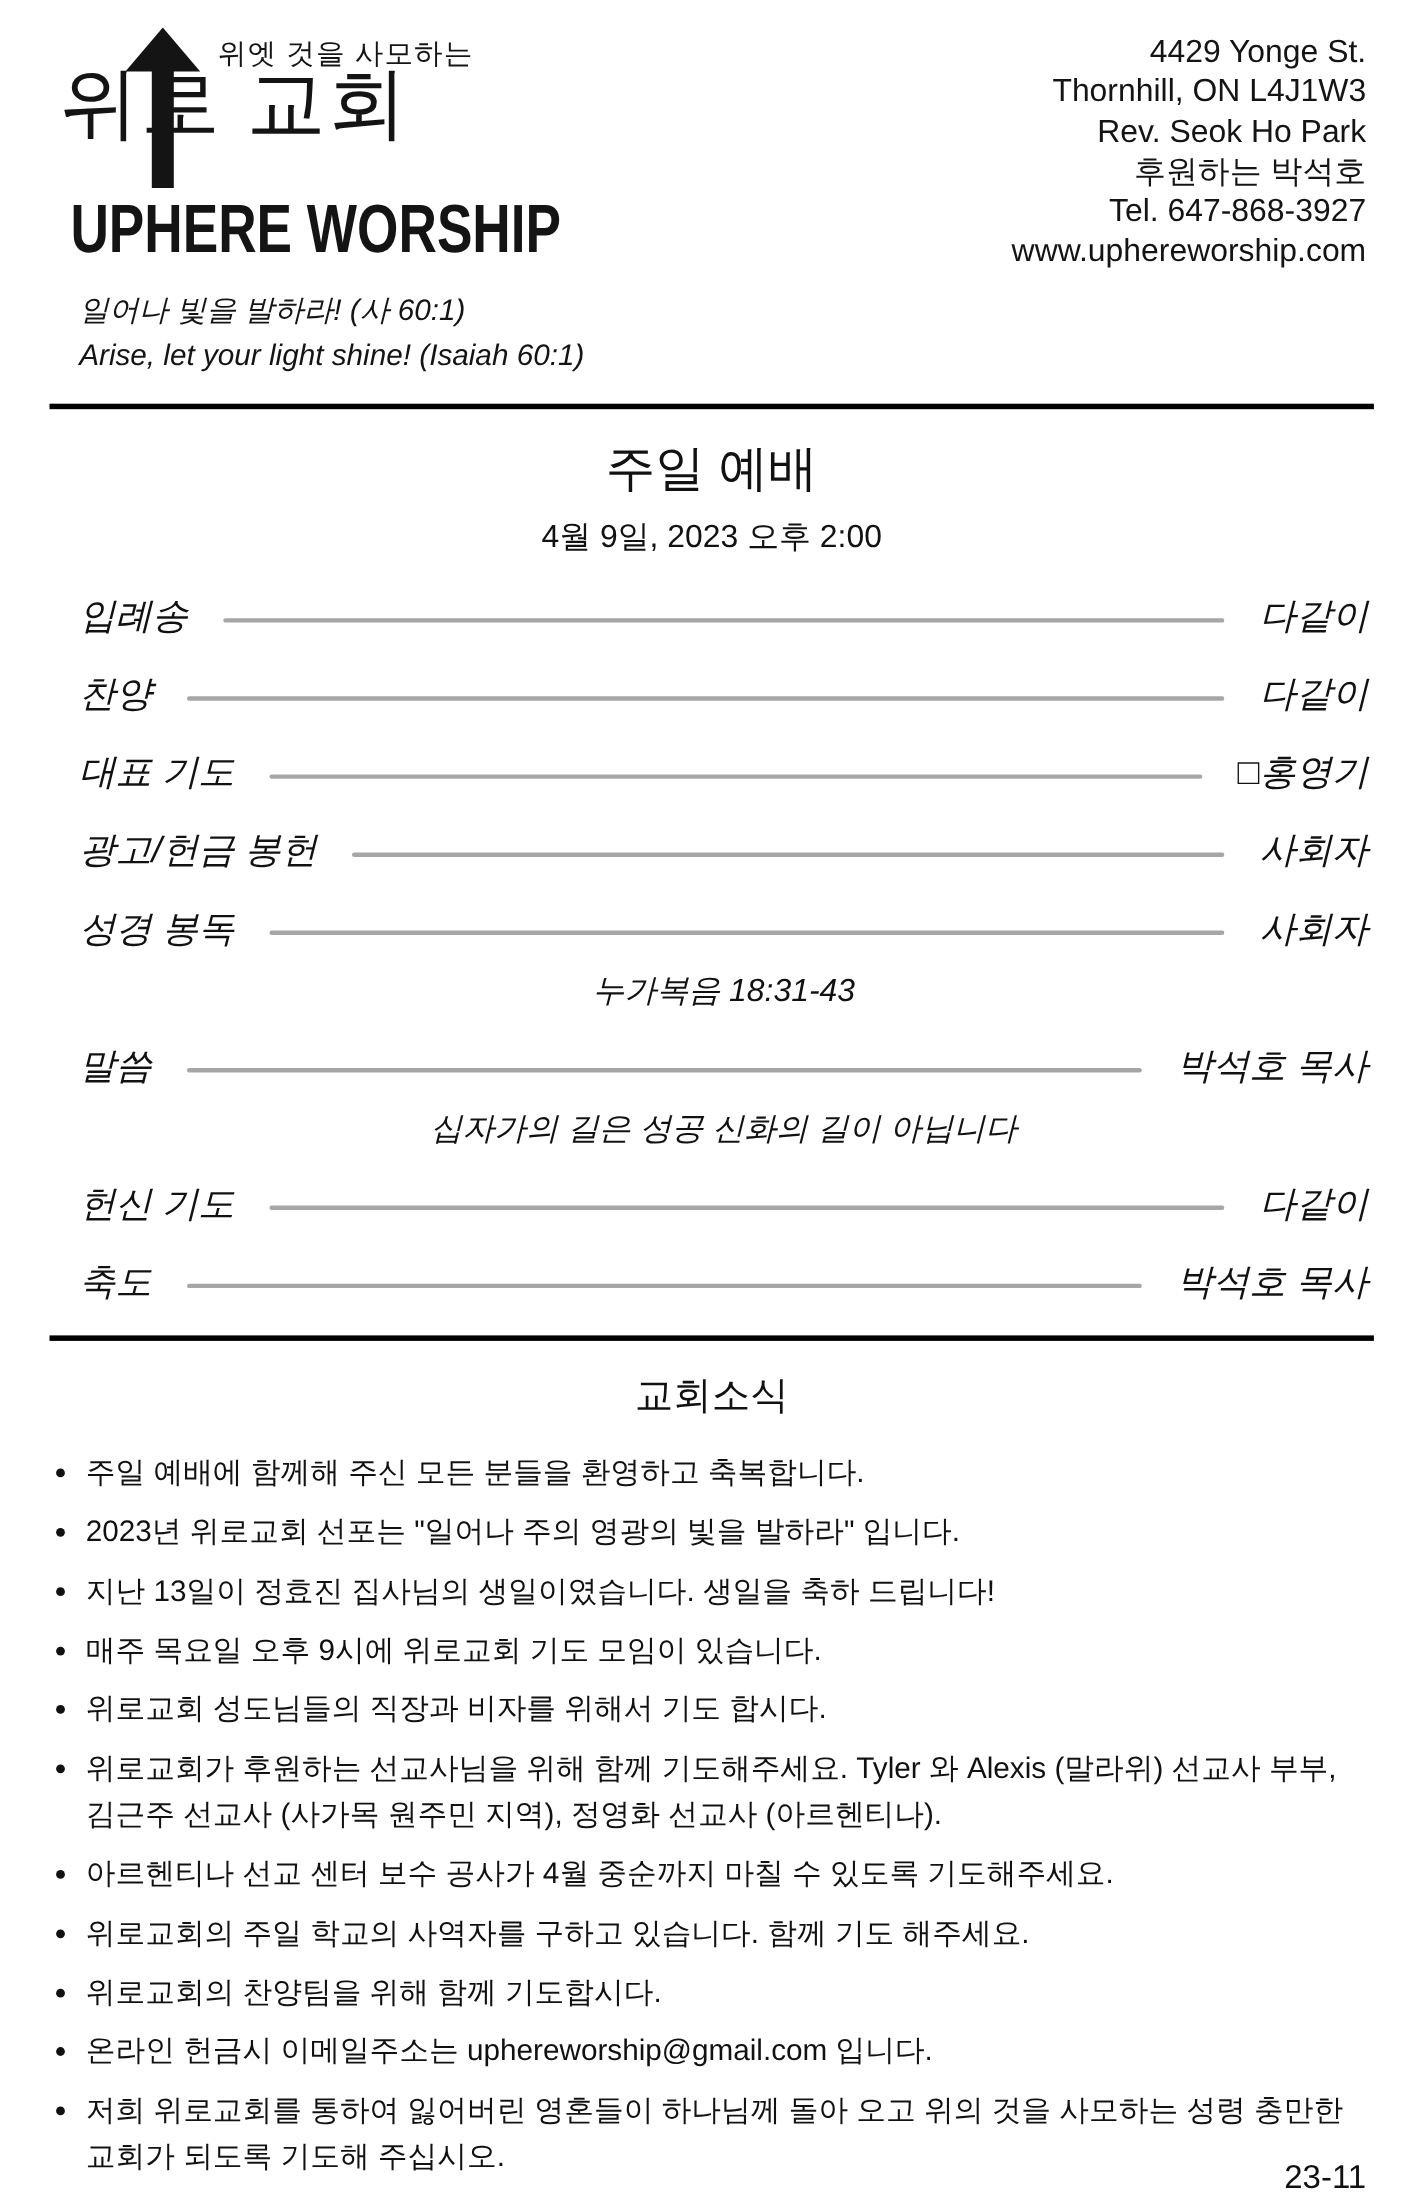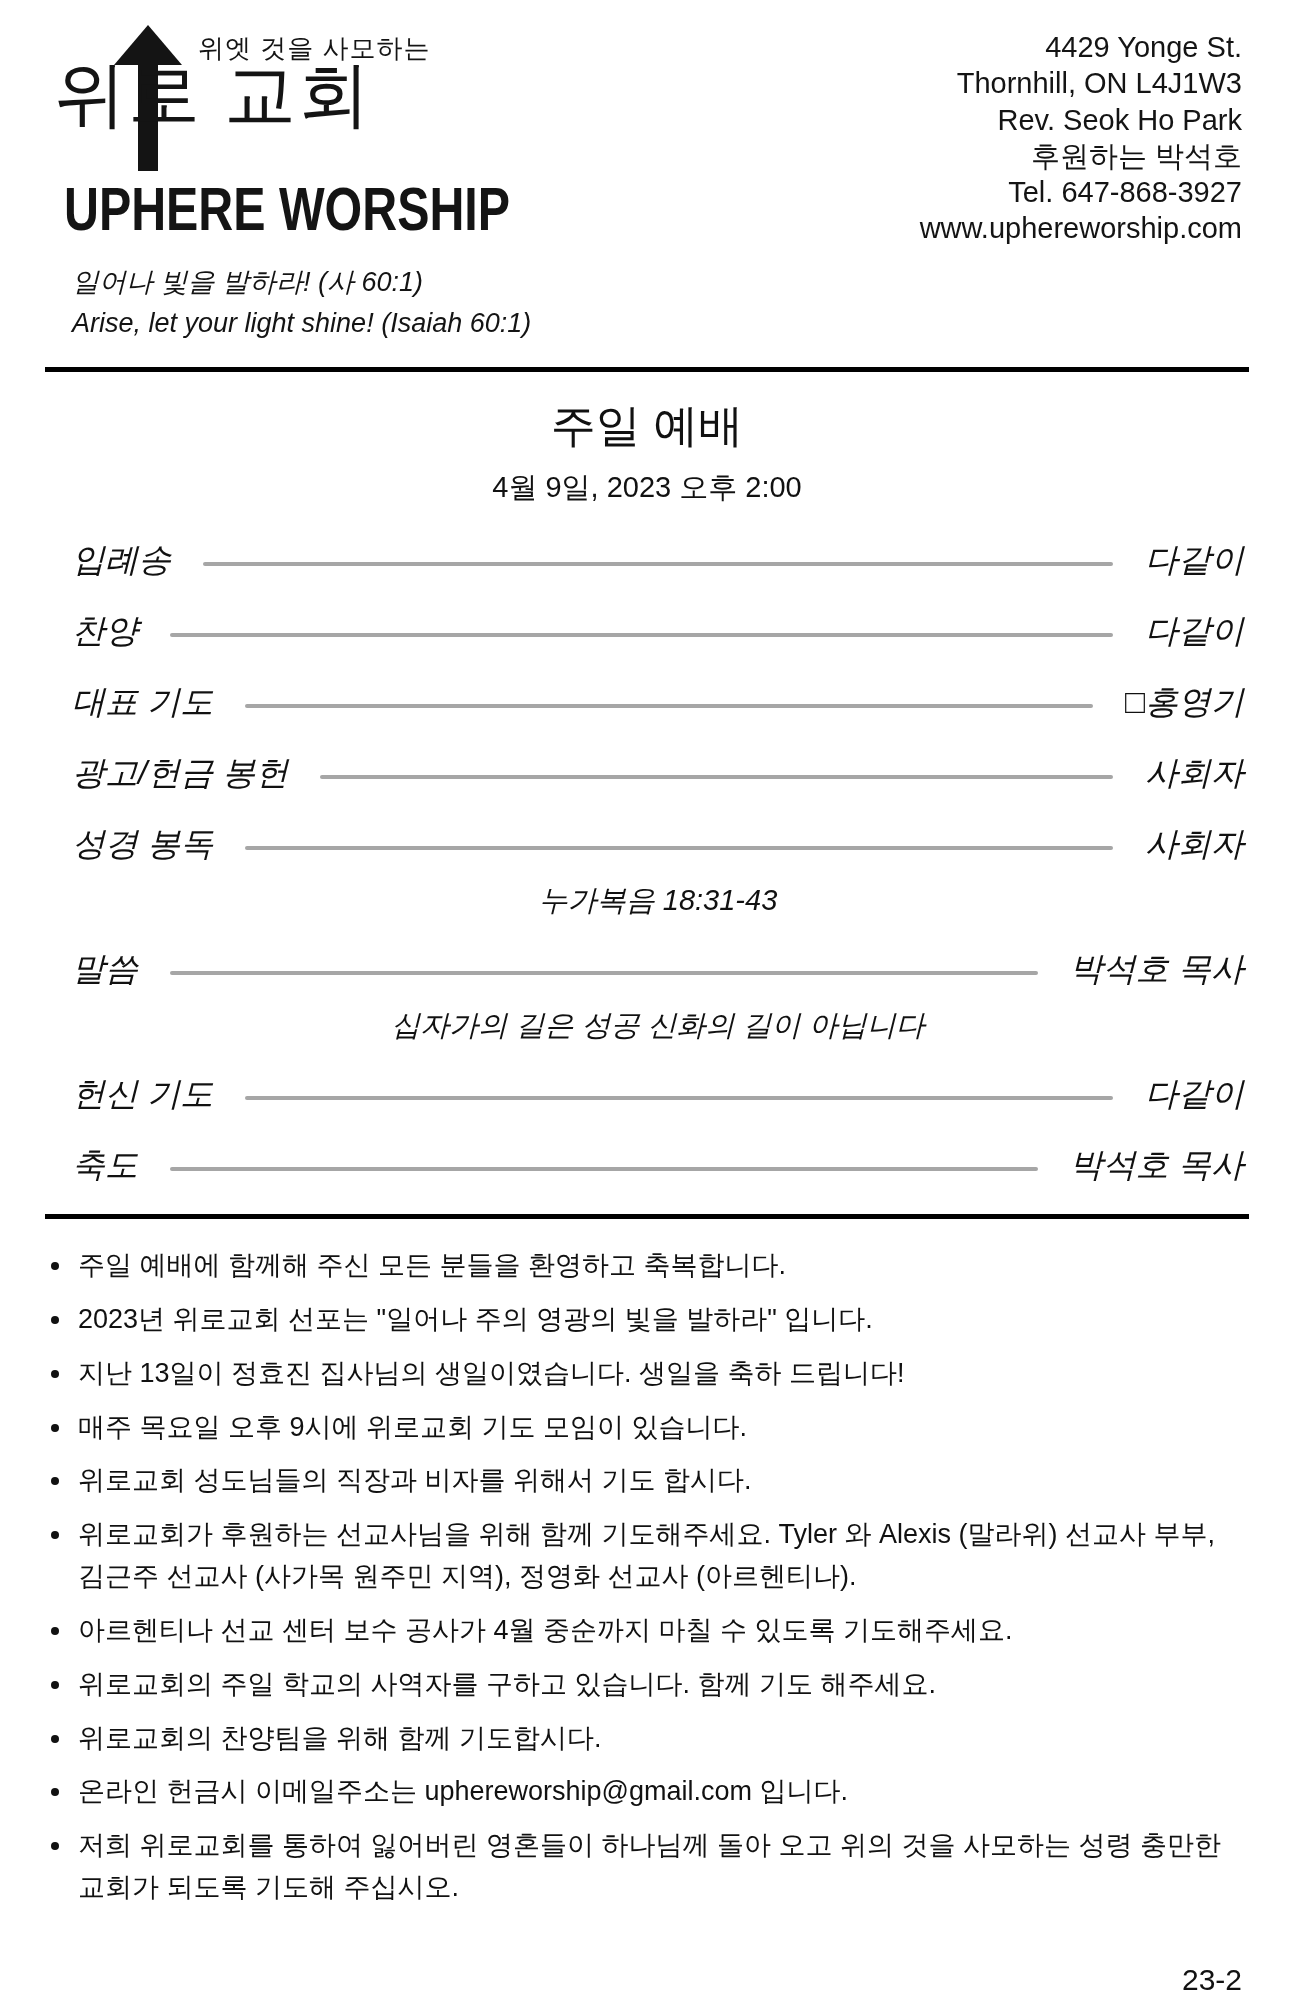--- a/index.html
+++ b/index.html
@@ -149,30 +149,31 @@
           <span class="order-label">축도</span>
           <span class="order-line"></span>
           <span class="order-value">박석호 목사</span>
         </div>
       </div>
   </div>
 
   <div class="divider divider-bottom"></div>
 
   <div>
+    <div class="news-title">교회소식</div>
     <ul class="news-list" id="announcement-list">
         <li>주일 예배에 함께해 주신 모든 분들을 환영하고 축복합니다.</li>
         <li>2023년 위로교회 선포는 "일어나 주의 영광의 빛을 발하라" 입니다.</li>
         <li>지난 13일이 정효진 집사님의 생일이였습니다. 생일을 축하 드립니다!</li>
         <li>매주 목요일 오후 9시에 위로교회 기도 모임이 있습니다.</li>
         <li>위로교회 성도님들의 직장과 비자를 위해서 기도 합시다.</li>
         <li>위로교회가 후원하는 선교사님을 위해 함께 기도해주세요. Tyler 와 Alexis (말라위) 선교사 부부, 김근주 선교사 (사가목 원주민 지역), 정영화 선교사 (아르헨티나).</li>
         <li>아르헨티나 선교 센터 보수 공사가 4월 중순까지 마칠 수 있도록 기도해주세요.</li>
         <li>위로교회의 주일 학교의 사역자를 구하고 있습니다. 함께 기도 해주세요.</li>
         <li>위로교회의 찬양팀을 위해 함께 기도합시다.</li>
         <li>온라인 헌금시 이메일주소는 uphereworship@gmail.com 입니다.</li>
         <li>저희 위로교회를 통하여 잃어버린 영혼들이 하나님께 돌아 오고 위의 것을 사모하는 성령 충만한 교회가 되도록 기도해 주십시오.</li>
       </ul>
   </div>
 
-  <div class="page-number">23-2</div>
+  <div class="page-number">23-11</div>
 
 </div>
 
 </body></html>

